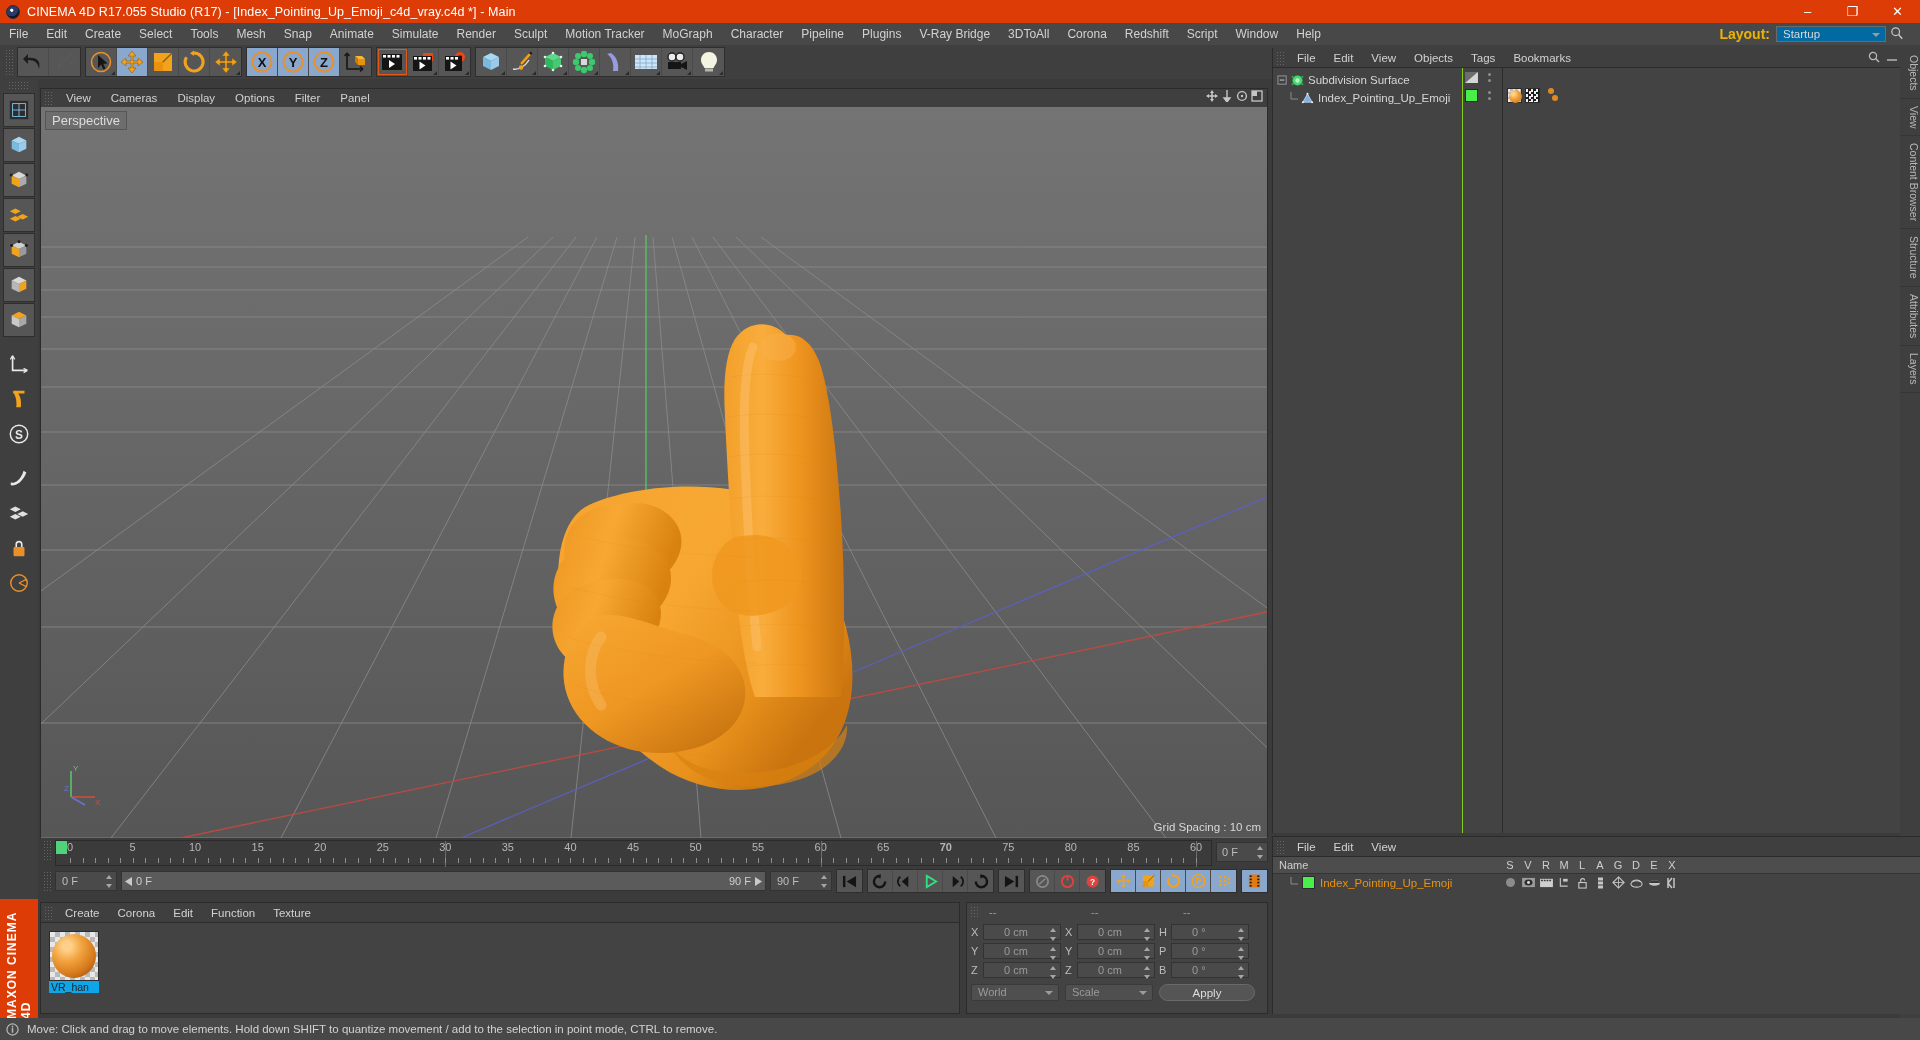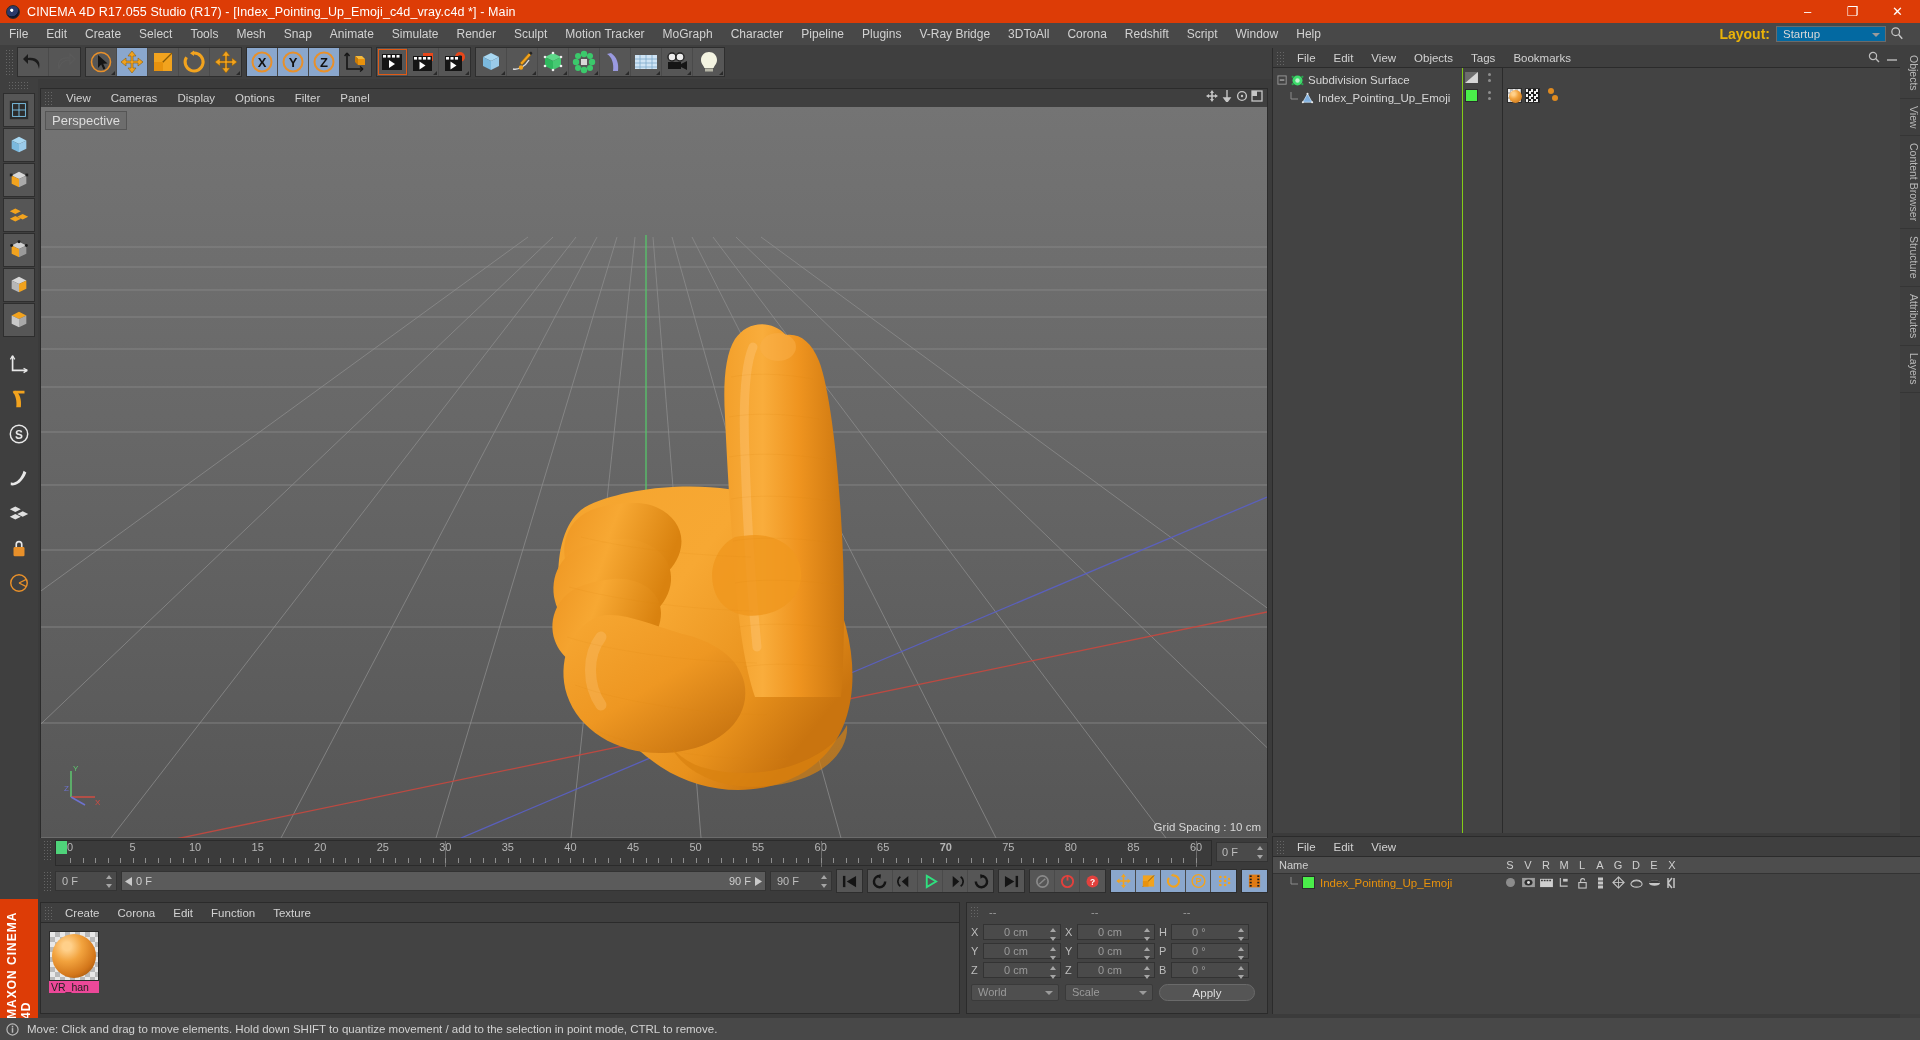--- a/index.html
+++ b/index.html
@@ -151,21 +151,21 @@
     background:#434343; border:1px solid #2b2b2b;}
   .mm-menubar{ height:20px; background:#3f3f3f; display:flex;align-items:center;border-bottom:1px solid #2b2b2b;}
   .mm-menubar .menuitem{height:20px;line-height:20px;font-size:11.5px;padding:0 9px;}
   .mat-cell{ position:absolute; left:8px; top:28px; width:50px; }
   .mat-thumb{ width:50px;height:50px;
     background:
       repeating-conic-gradient(#b9b9b9 0 25%, #e8e8e8 0 50%) 0 0/10px 10px;
     border:1px solid #2b2b2b; display:flex;align-items:center;justify-content:center;}
   .mat-ball{ width:44px;height:44px;border-radius:50%;
     background:radial-gradient(circle at 34% 28%, #ffd08a 0 10%, #f2a33e 35%, #d3761a 68%, #7a3d06 100%);}
-  .mat-name{ width:50px;background:#ec4899;color:#222;font-size:10.5px; text-align:left;
+  .mat-name{ width:50px;background:#0ea5e9;color:#222;font-size:10.5px; text-align:left;
     padding-left:2px; overflow:hidden;white-space:nowrap;}
 
   
   .coords{ position:absolute; left:966px; top:902px; width:302px; height:112px;
     background:#434343;border:1px solid #2b2b2b;}
   .co-head{ height:18px; display:flex;align-items:center; color:#9d9d9d; font-size:11px; }
   .co-head span{ position:absolute; }
   .co-grid{ padding:2px 4px; }
   .co-line{ display:flex; align-items:center; height:18px; margin-bottom:1px;}
   .co-lab{ width:12px; font-size:11px; color:#bdbdbd; text-align:left;}

